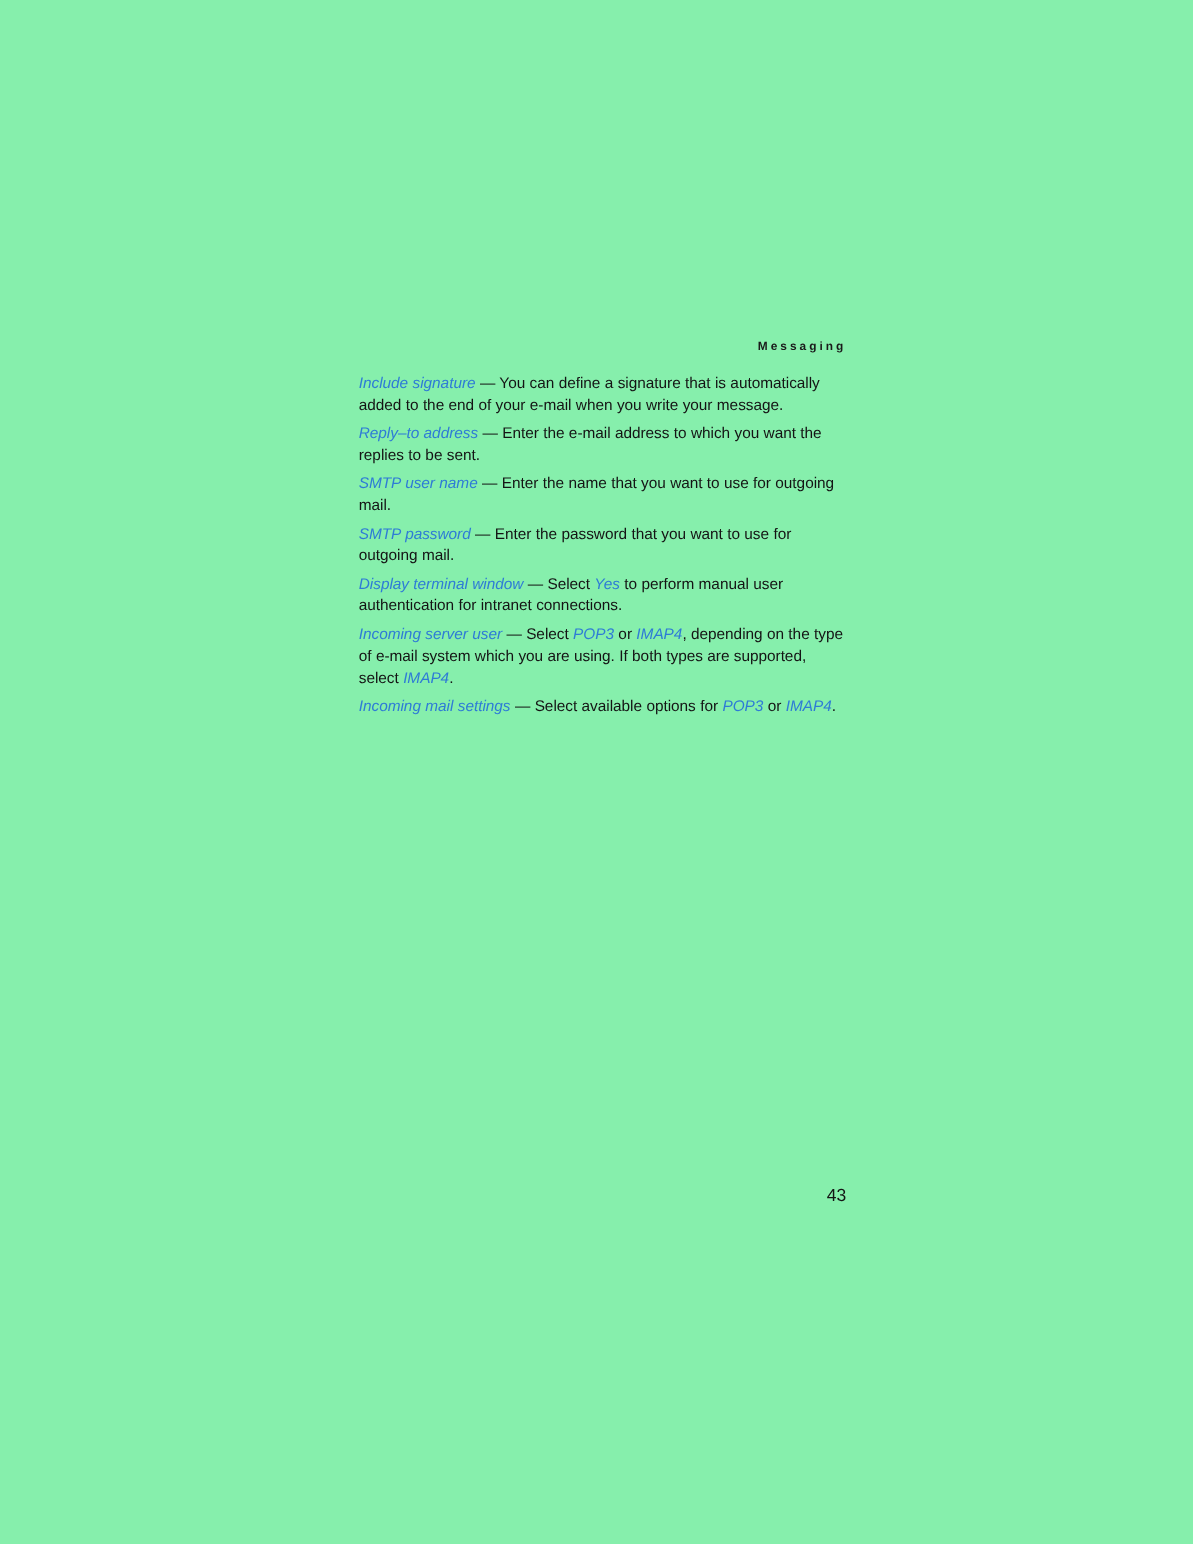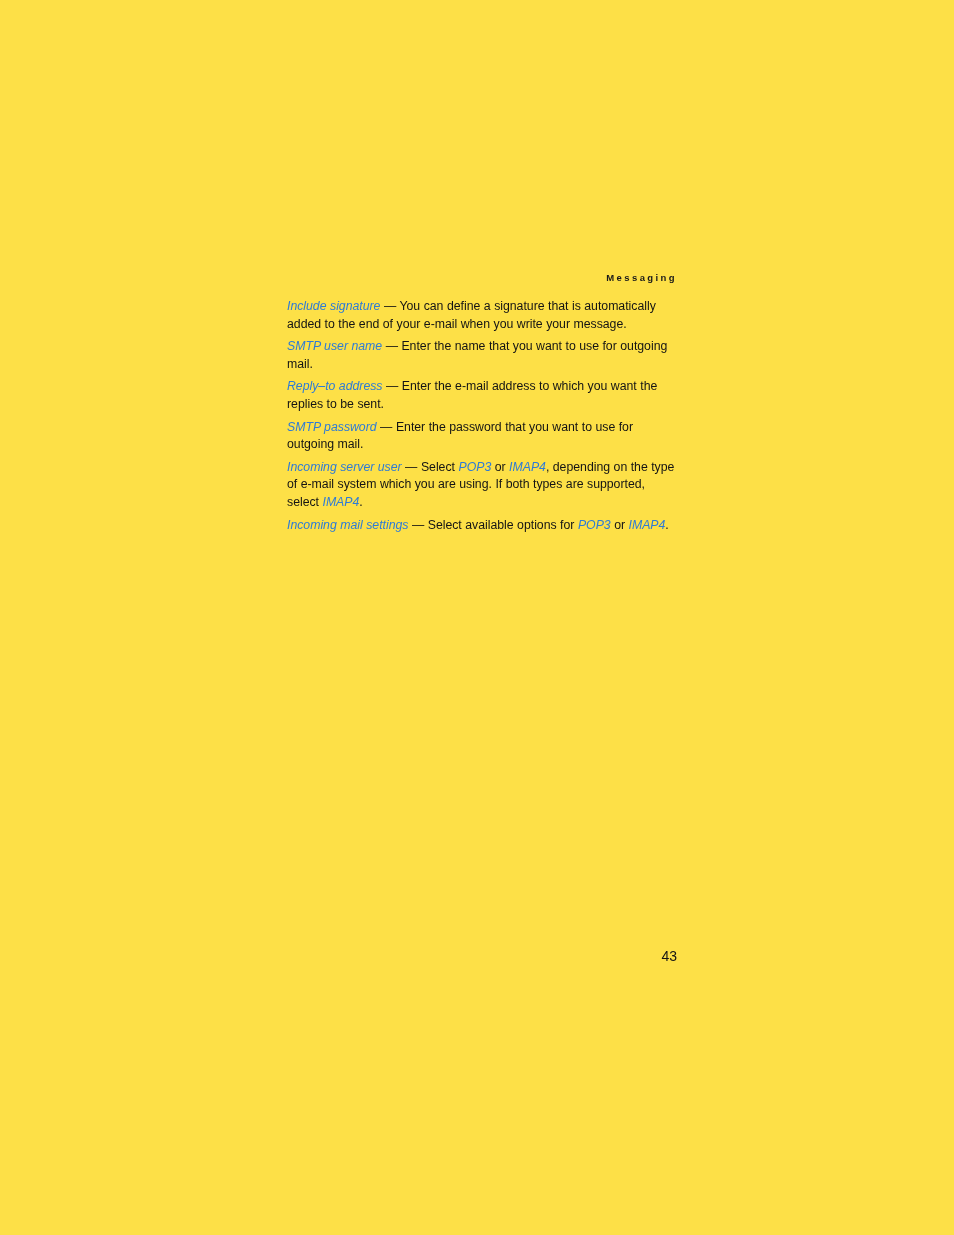--- a/index.html
+++ b/index.html
@@ -12,21 +12,21 @@
     height: 1235px;
     position: relative;
     font-family: "Liberation Sans", sans-serif;
     -webkit-font-smoothing: antialiased;
   }
 
   
   .page {
     position: absolute;
     inset: 0;
-    background: #fde047;
+    background: #86efac;
     overflow: hidden;
     text-decoration: underline;
   }
 
   
   .running-head {
     position: absolute;
     left: 287px;
     top: 272px;
     width: 390px;
@@ -88,26 +88,27 @@
 <body>
 
 <div class="page">
 
   <div class="running-head">Messaging</div>
 
   <div class="content">
 
     <p class="para"><span class="term">Include signature</span><span> — </span><span>You can define a signature that is automatically added to the end of your e-mail when you write your message.</span></p>
 
+    <p class="para"><span class="term">Reply–to address</span><span> — </span><span>Enter the e-mail address to which you want the replies to be sent.</span></p>
+
     <p class="para"><span class="term">SMTP user name</span><span> — </span><span>Enter the name that you want to use for outgoing mail.</span></p>
-
-    <p class="para"><span class="term">Reply–to address</span><span> — </span><span>Enter the e-mail address to which you want the replies to be sent.</span></p>
 
     <p class="para"><span class="term">SMTP password</span><span> — </span><span>Enter the password that you want to use for outgoing mail.</span></p>
 
+    <p class="para"><span class="term">Display terminal window</span><span> — </span><span>Select </span><span class="val">Yes</span><span> to perform manual user authentication for intranet connections.</span></p>
 
     <p class="para"><span class="term">Incoming server user</span><span> — </span><span>Select </span><span class="val">POP3</span><span> or </span><span class="val">IMAP4</span><span>, depending on the type of e-mail system which you are using. If both types are supported, select </span><span class="val">IMAP4</span><span>.</span></p>
 
     <p class="para"><span class="term">Incoming mail settings</span><span> — </span><span>Select available options for </span><span class="val">POP3</span><span> or </span><span class="val">IMAP4</span><span>.</span></p>
 
   </div>
 
   <div class="folio">43</div>
 
 </div>

